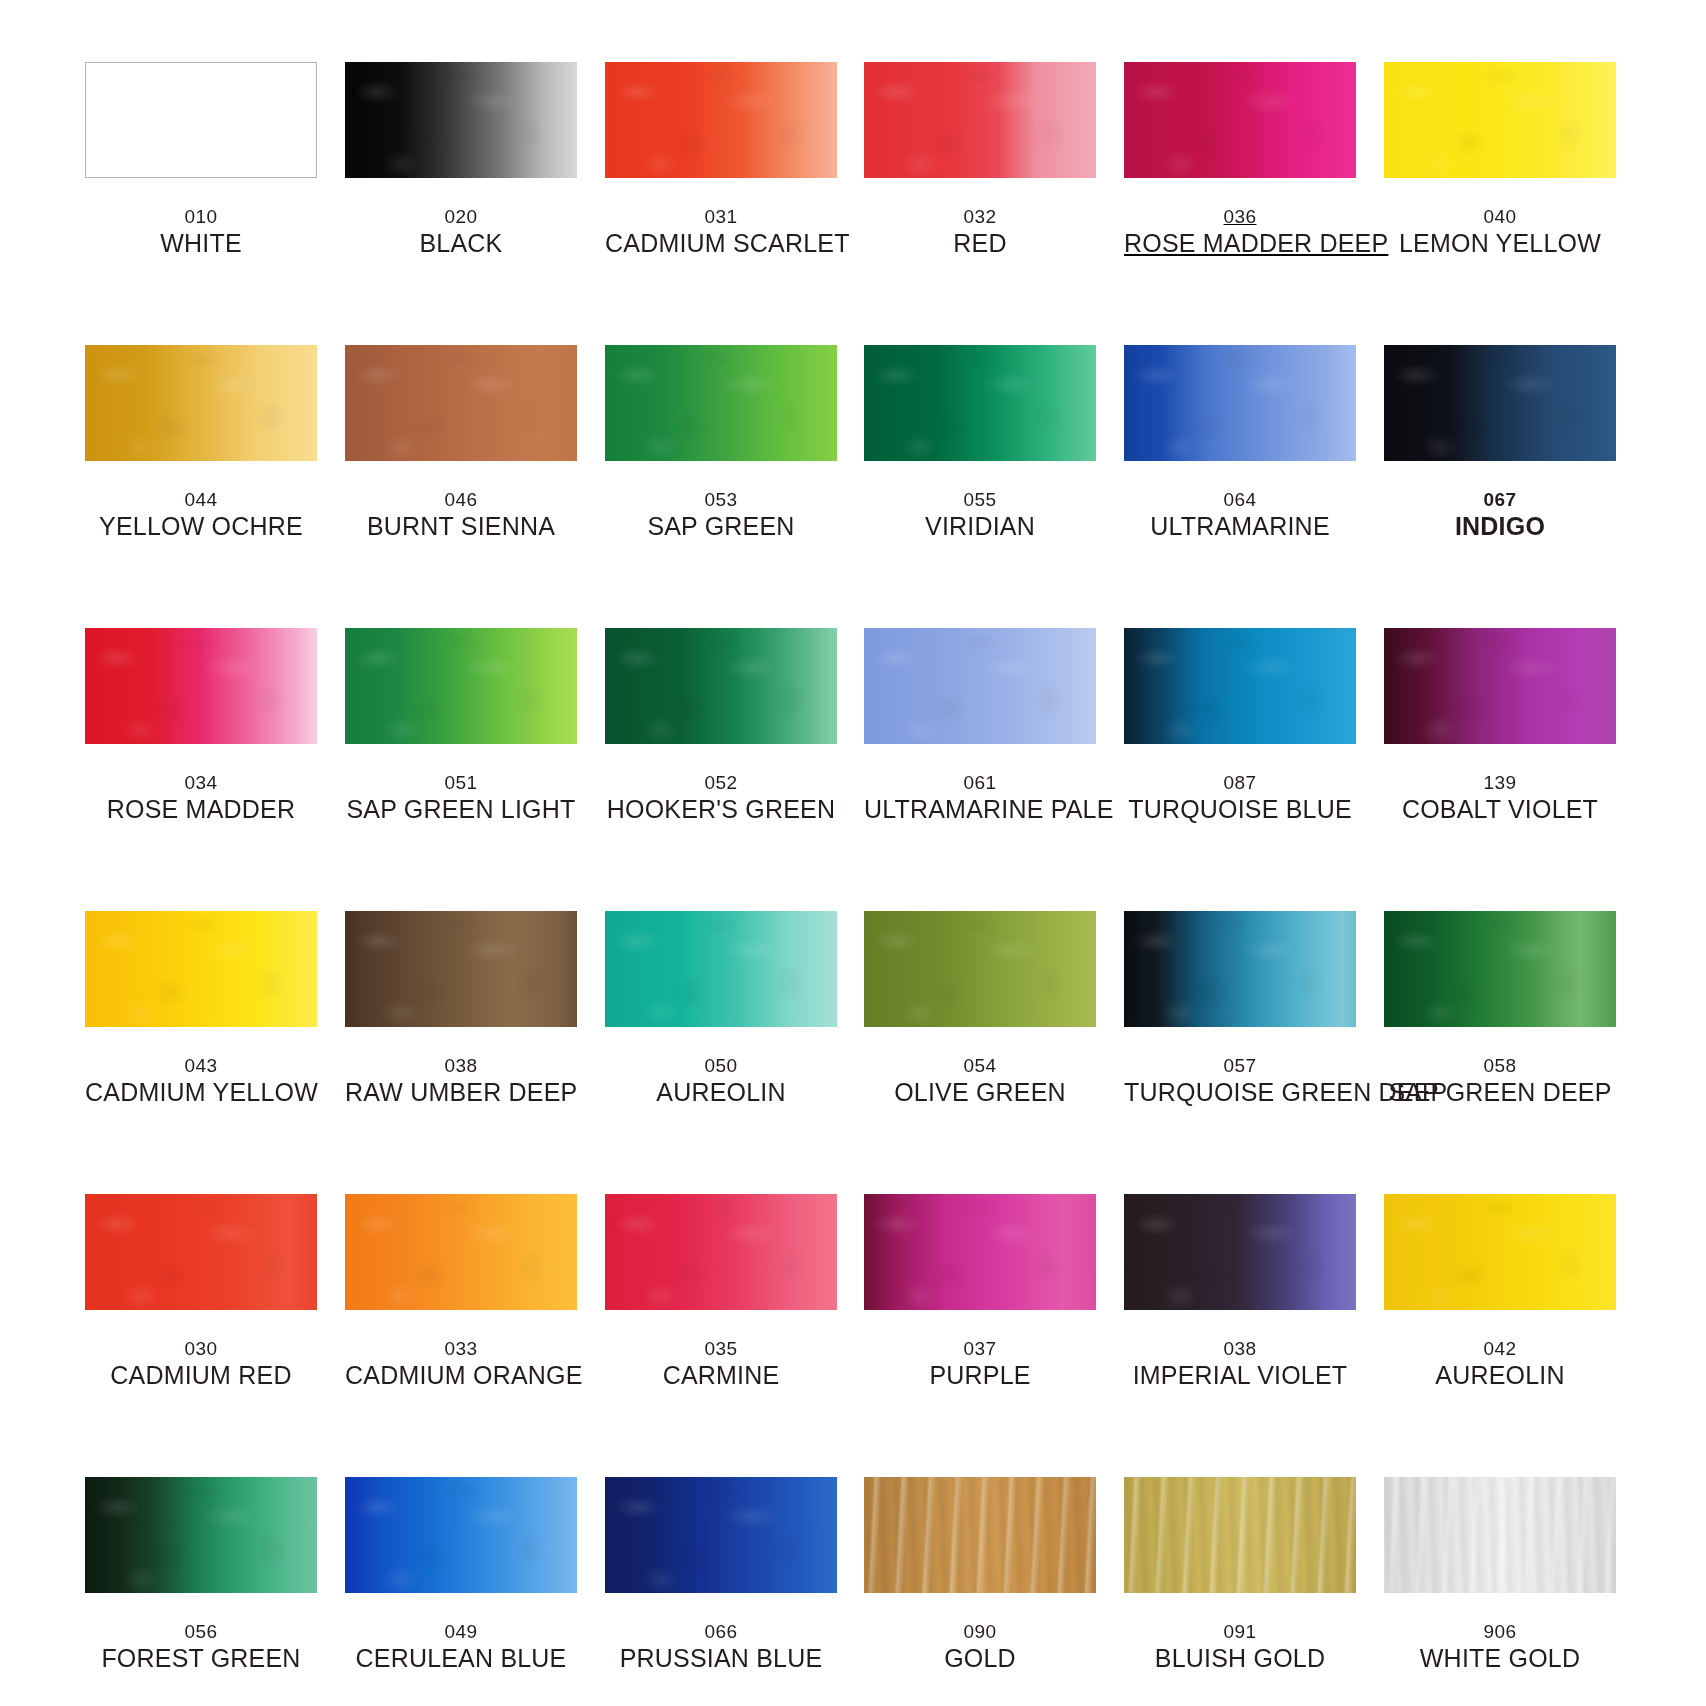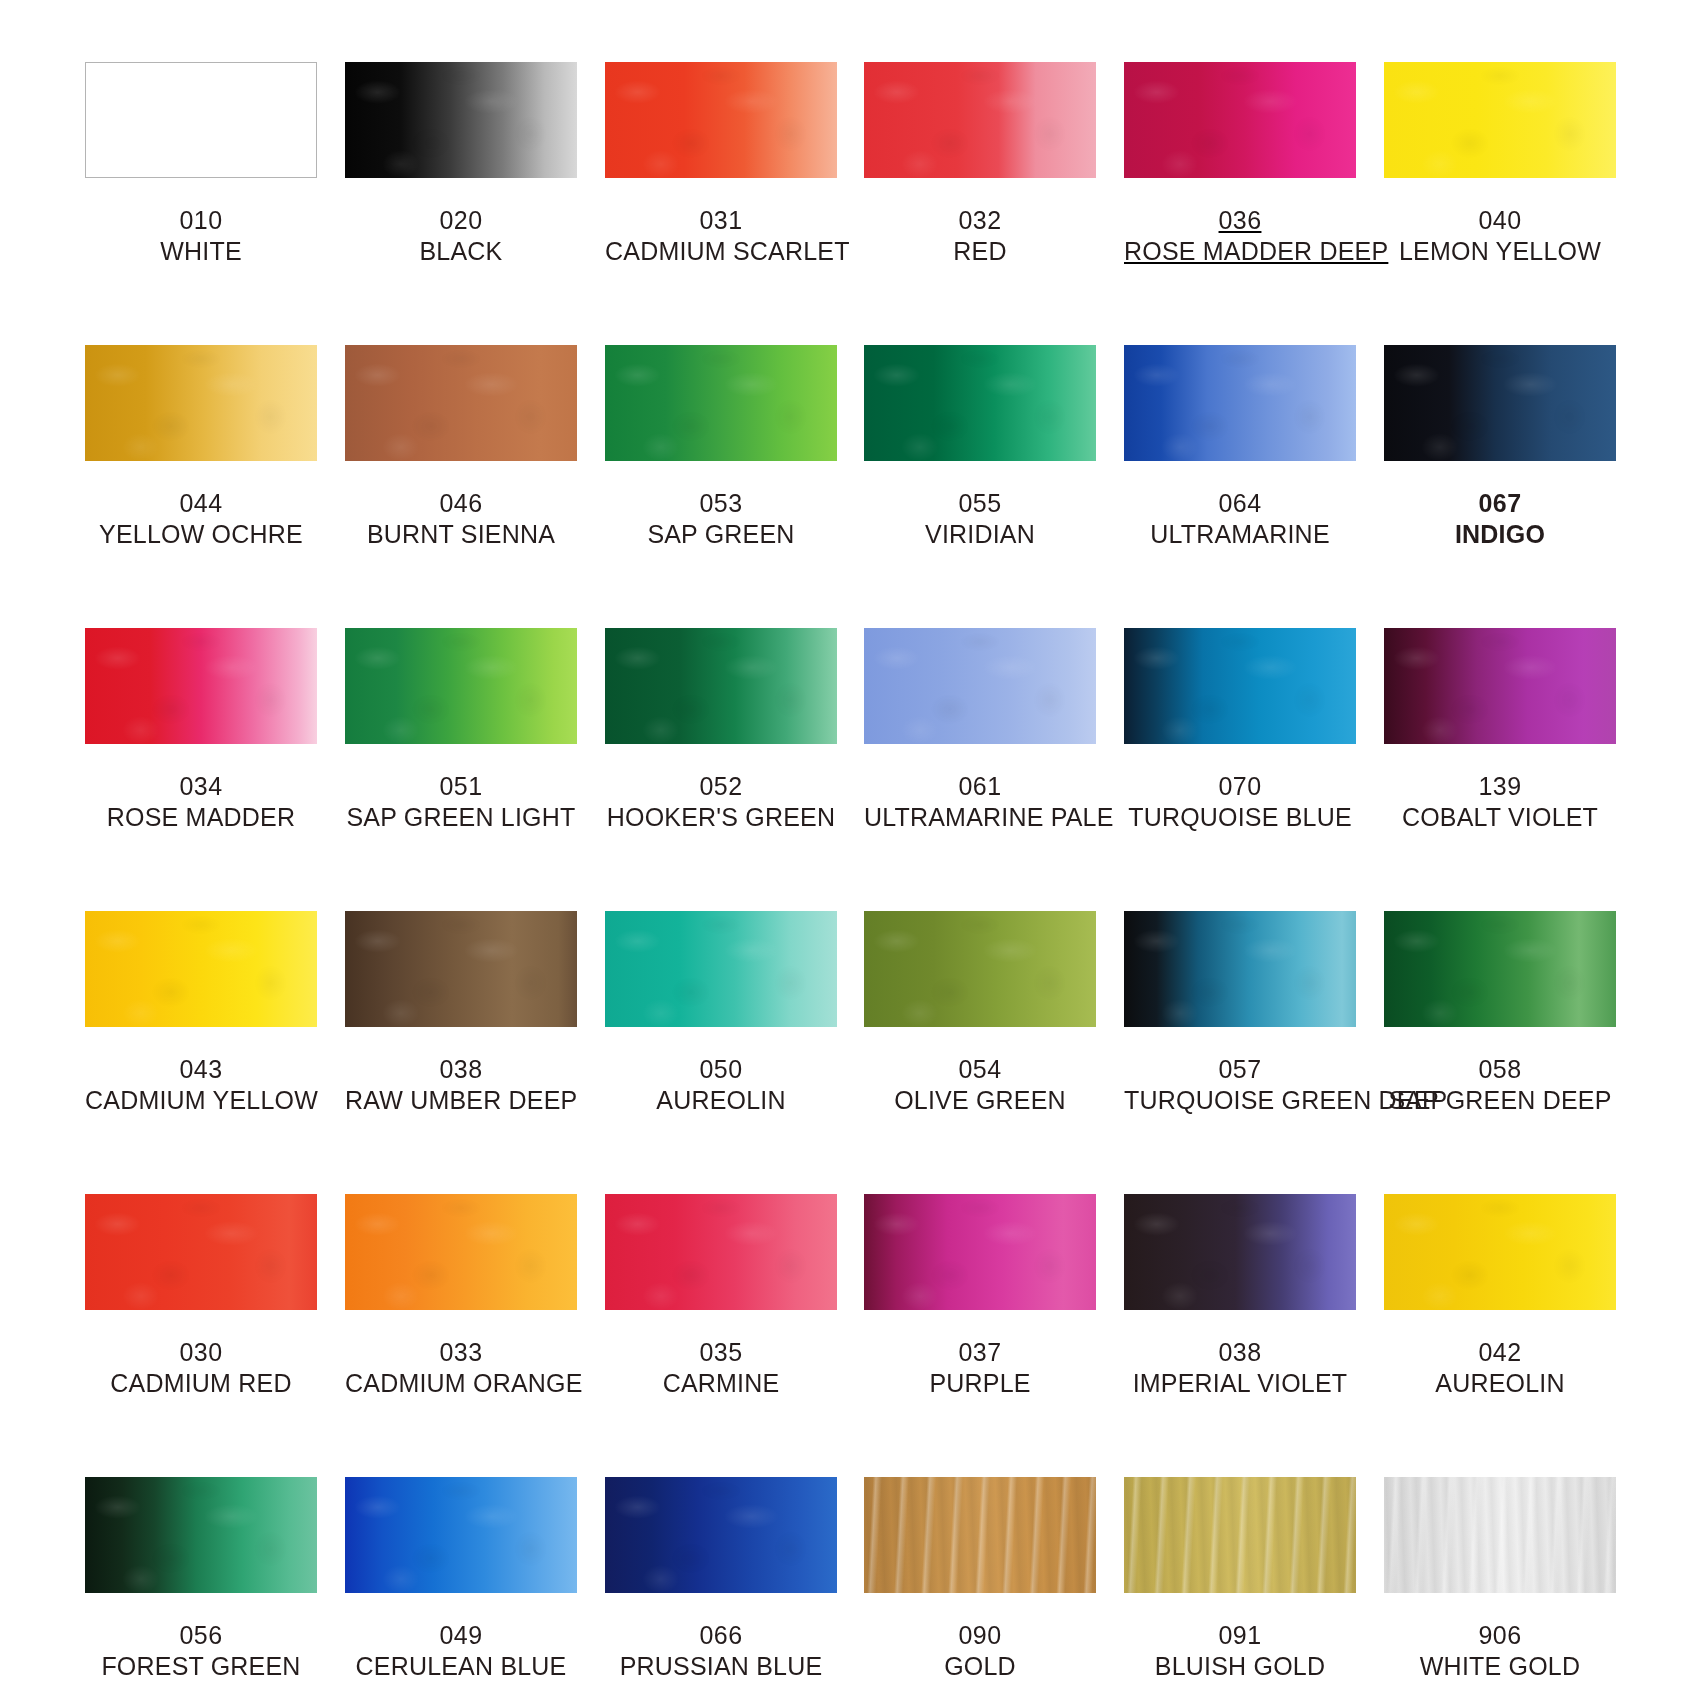--- a/index.html
+++ b/index.html
@@ -68,21 +68,21 @@
         rgba(0,0,0,0.06) 6px,
         rgba(0,0,0,0.00) 15px);
   }
   .caption {
     margin-top: 9px;
     text-align: center;
     color: #241c1c;
     line-height: 1.22;
   }
   .code {
-    font-size: 25px;
+    font-size: 19px;
     letter-spacing: 0.4px;
     margin-top: 27px;
   }
   .name {
     font-size: 25px;
     letter-spacing: 0.2px;
     white-space: nowrap;
   }
 </style>
 </head>
@@ -247,21 +247,21 @@
         <div class="code">061</div>
         <div class="name">ULTRAMARINE PALE</div>
       </div>
     </div>
     <div class="swatch-cell" style="left: 1124px; top: 628px;">
       <div class="swatch">
         <div class="wash" style="background: linear-gradient(90deg, rgb(11, 31, 51) 0%, rgb(11, 63, 94) 14%, rgb(8, 115, 168) 34%, rgb(12, 140, 194) 58%, rgb(26, 154, 209) 82%, rgb(42, 165, 216) 100%);"></div>
         <div class="grain"></div>
       </div>
       <div class="caption">
-        <div class="code">070</div>
+        <div class="code">087</div>
         <div class="name">TURQUOISE BLUE</div>
       </div>
     </div>
     <div class="swatch-cell" style="left: 1384px; top: 628px;">
       <div class="swatch">
         <div class="wash" style="background: linear-gradient(90deg, rgb(58, 11, 30) 0%, rgb(93, 17, 54) 18%, rgb(140, 36, 120) 40%, rgb(170, 49, 164) 62%, rgb(182, 63, 182) 86%, rgb(176, 68, 173) 100%);"></div>
         <div class="grain"></div>
       </div>
       <div class="caption">
         <div class="code">139</div>

